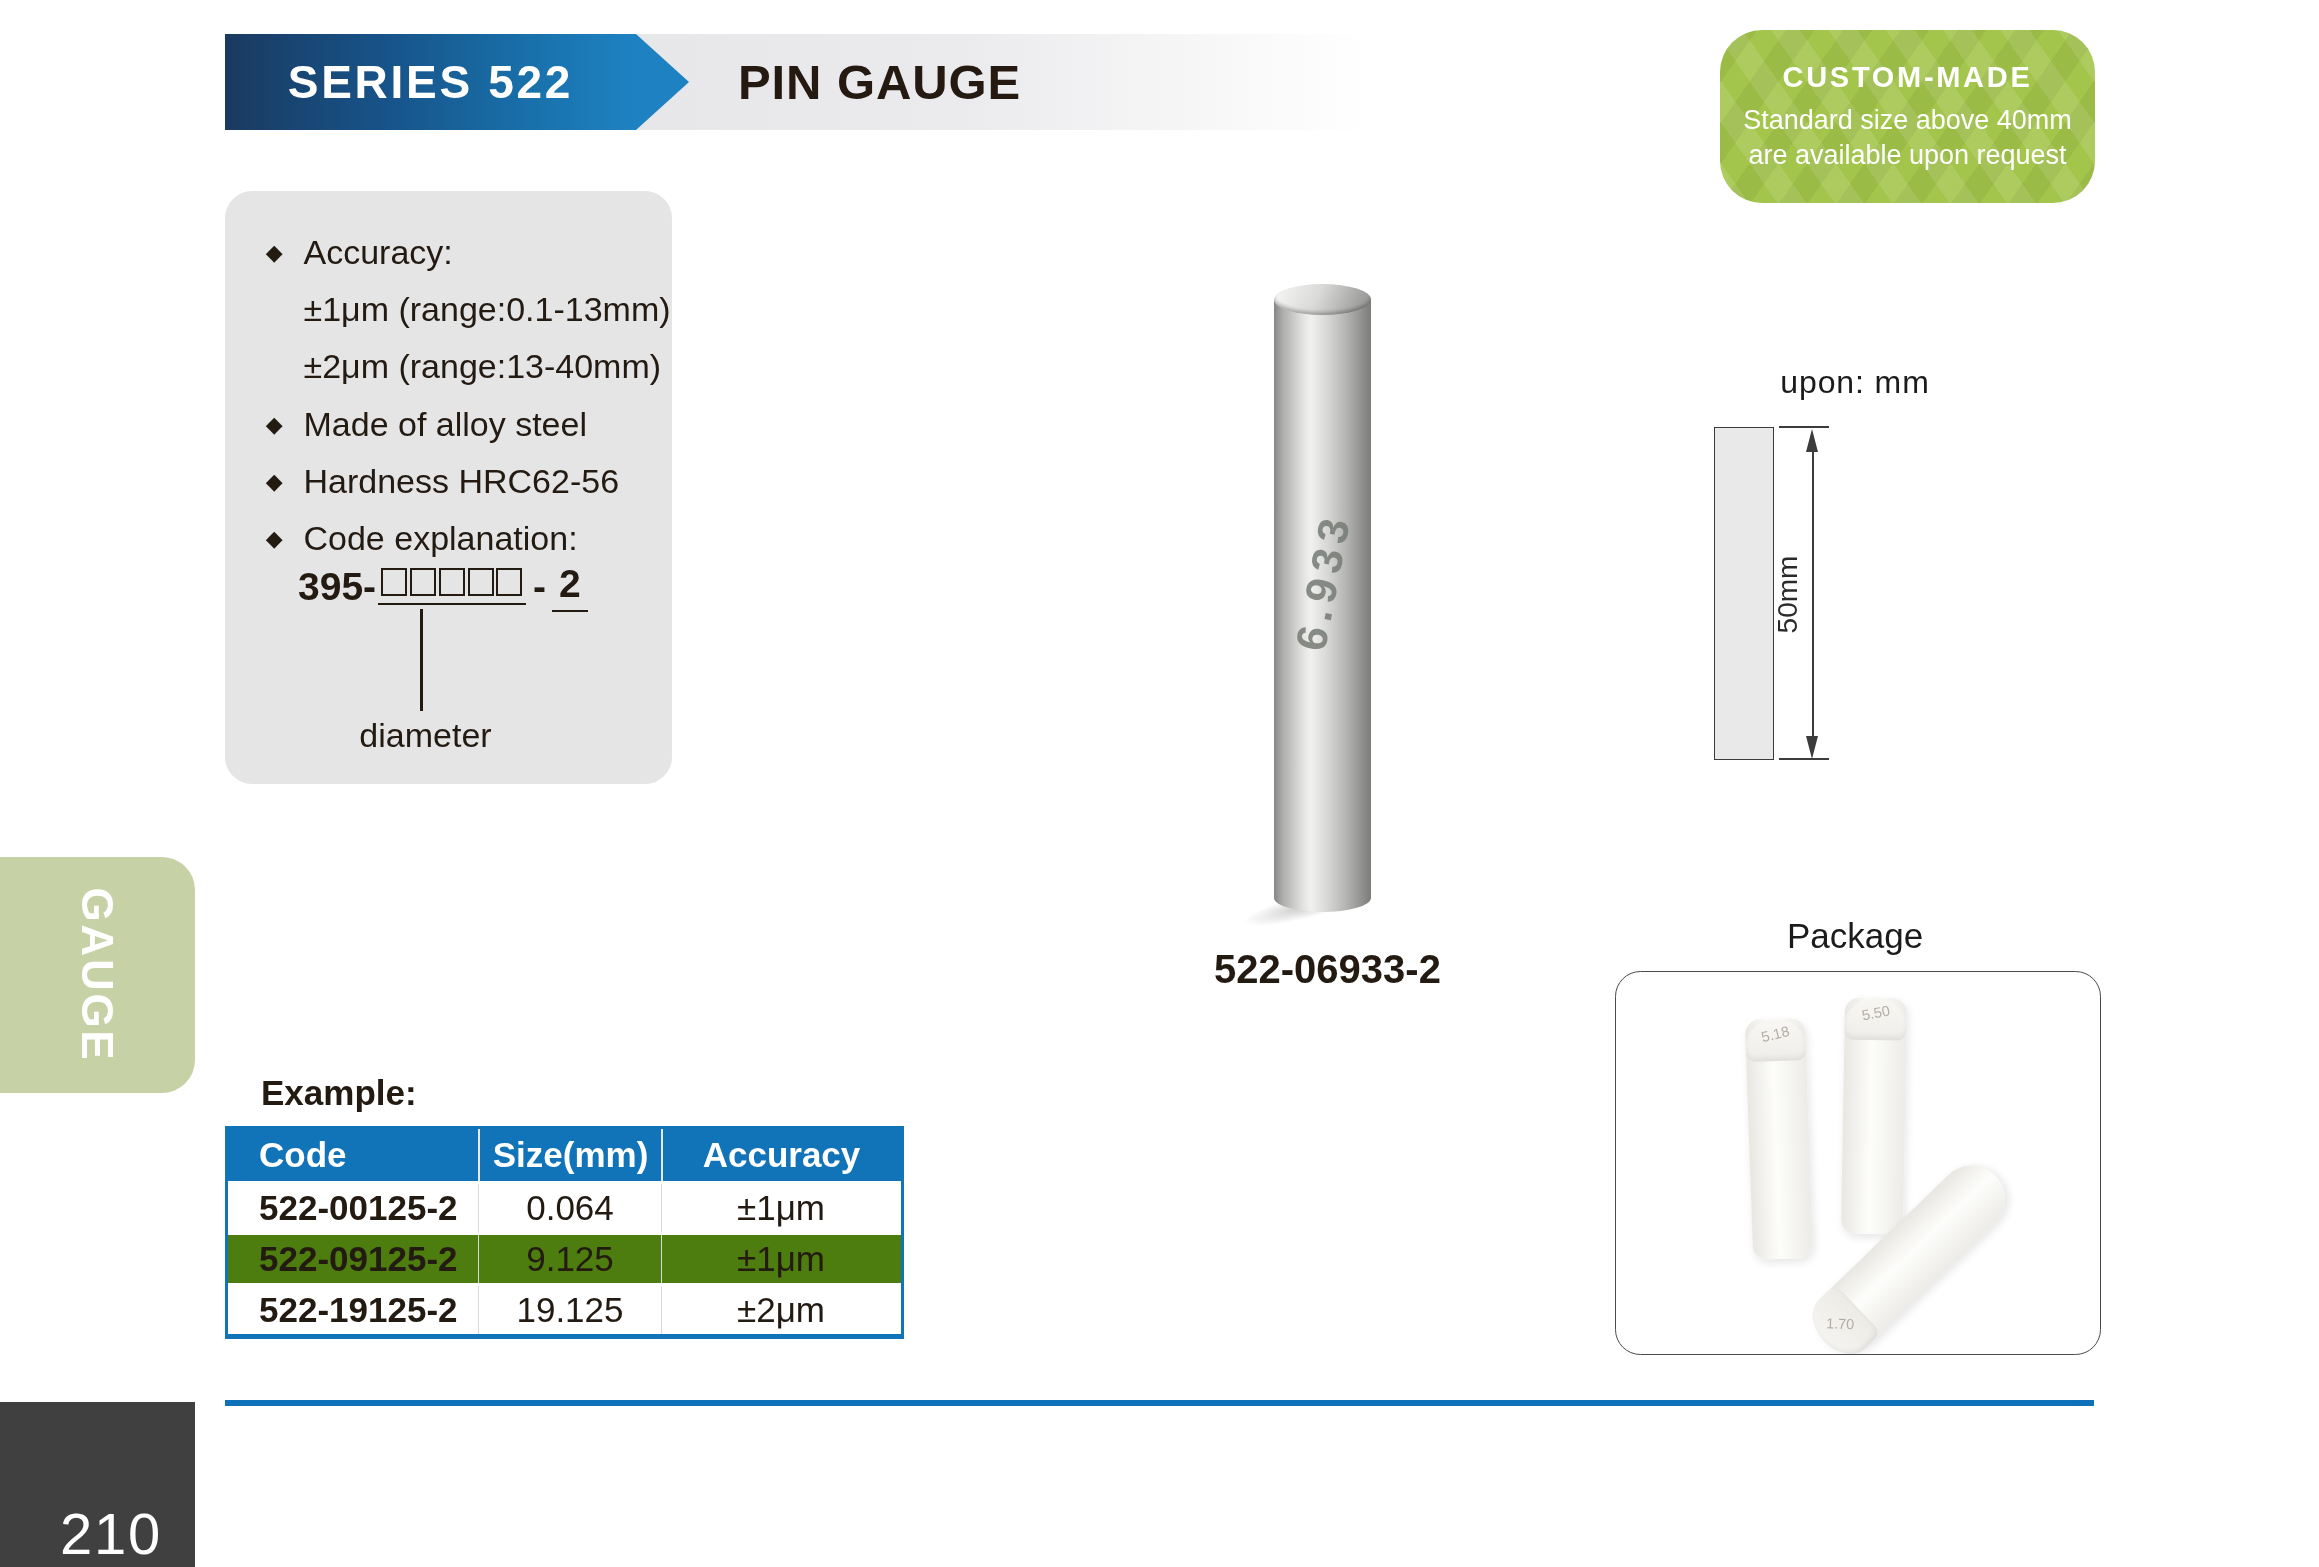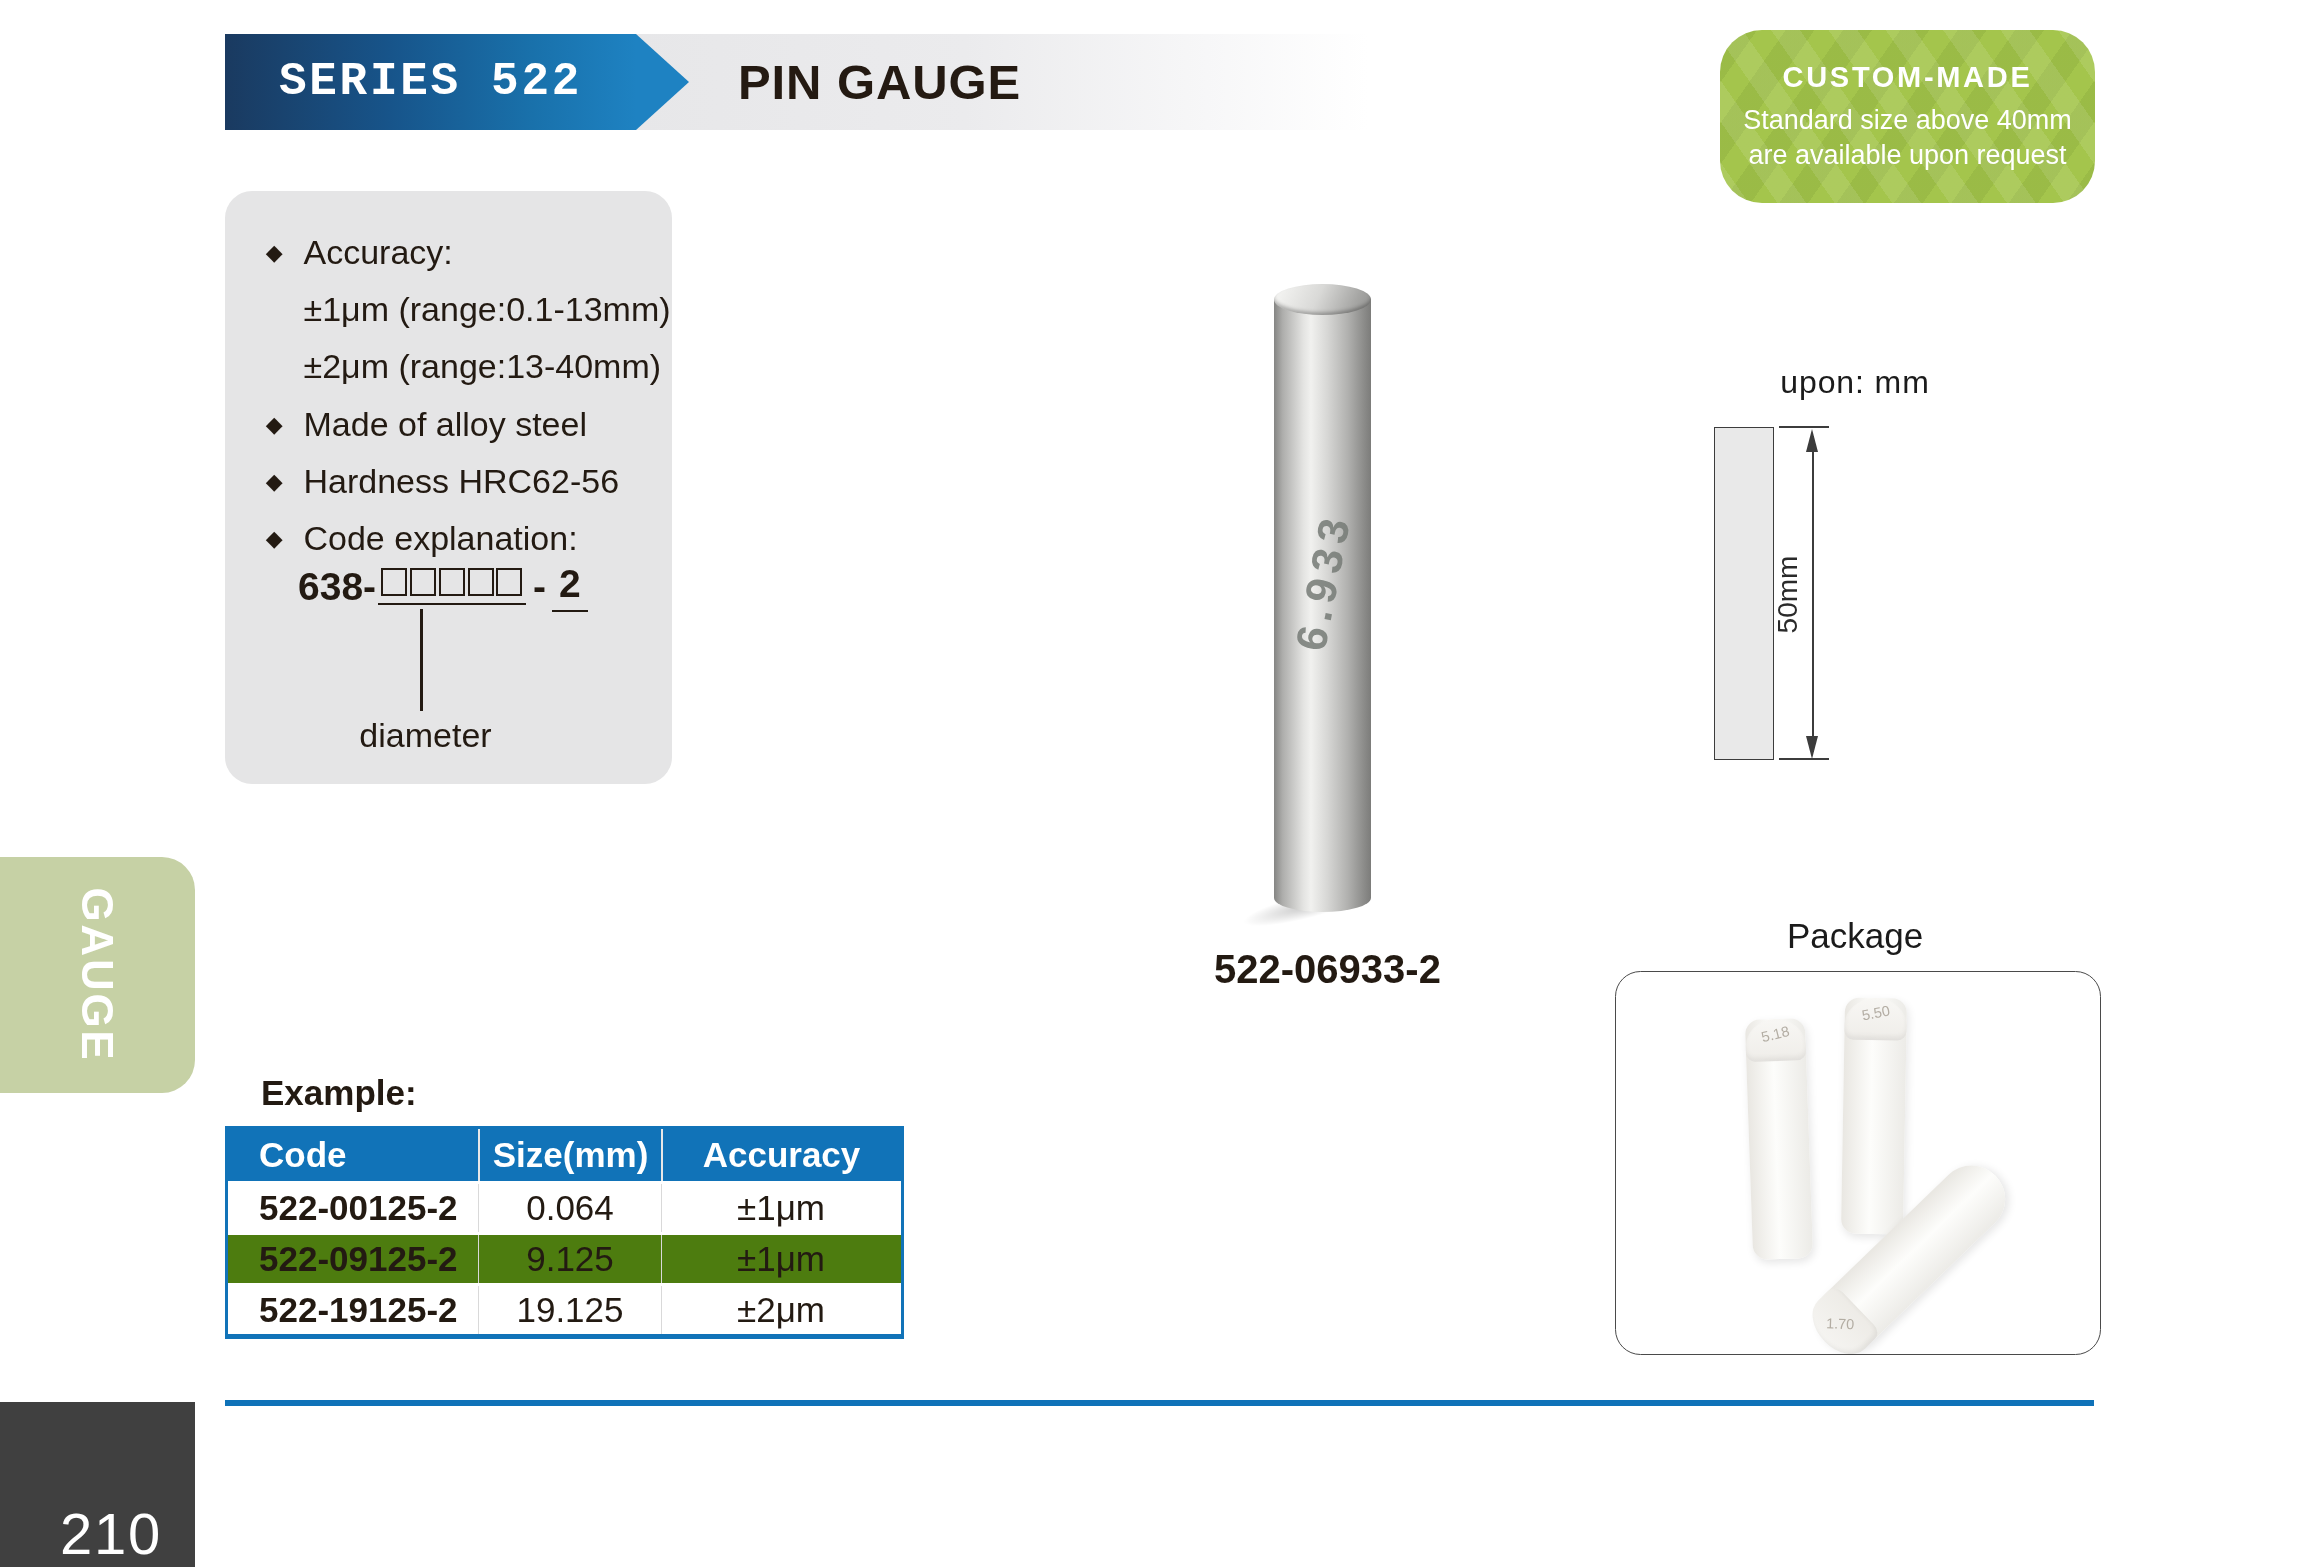--- a/index.html
+++ b/index.html
@@ -7,21 +7,21 @@
         font-family:"Liberation Sans",sans-serif;color:#231a12;}
 
   
   .title-strip{position:absolute;left:636px;top:34px;width:732px;height:96px;
     background:linear-gradient(90deg,#e7e7e9 0%,#ebebed 45%,#f7f7f8 78%,#ffffff 100%);}
   .page-title{position:absolute;left:102px;top:0;height:96px;line-height:96px;
     font-size:49px;font-weight:bold;color:#241a12;letter-spacing:0.9px;white-space:nowrap;}
   .series-banner{position:absolute;left:225px;top:34px;width:411px;height:96px;
     background:linear-gradient(90deg,#1a3a60 0%,#17548a 40%,#1971ab 75%,#1e82c2 100%);
     display:flex;align-items:center;justify-content:center;}
-  .series-label{font-size:46px;font-weight:bold;color:#ffffff;letter-spacing:2.7px;white-space:nowrap;font-family:Liberation Mono, monospace;}
+  .series-label{font-size:46px;font-weight:bold;color:#ffffff;letter-spacing:2.7px;white-space:nowrap;}
   .banner-arrow{position:absolute;left:636px;top:34px;width:0;height:0;
     border-top:48px solid transparent;border-bottom:48px solid transparent;
     border-left:53px solid #1e82c2;}
 
   
   .badge{position:absolute;left:1720px;top:30px;width:375px;height:173px;border-radius:42px;
     background-color:#a4c54c;
     background-image:repeating-linear-gradient(55deg,rgba(255,255,255,0.10) 0 23.6px,rgba(255,255,255,0) 23.6px 47px),
                      repeating-linear-gradient(-55deg,rgba(70,100,20,0.10) 0 23.6px,rgba(0,0,0,0) 23.6px 47px);
     display:flex;flex-direction:column;align-items:center;justify-content:center;color:#ffffff;}
@@ -162,21 +162,21 @@
     <div class="feature-row" style="top:262px">
       <span class="bullet">◆</span>
       <span class="feature-text">Hardness HRC62-56</span>
     </div>
     <div class="feature-row" style="top:319px">
       <span class="bullet">◆</span>
       <span class="feature-text">Code explanation:</span>
     </div>
 
     <div class="code-line">
-      <span class="code-prefix">638-</span>
+      <span class="code-prefix">395-</span>
       <span class="code-boxes">
           <span class="code-box"></span>
           <span class="code-box"></span>
           <span class="code-box"></span>
           <span class="code-box"></span>
           <span class="code-box"></span>
         </span>
       <span class="code-dash">-</span>
       <span class="code-suffix">2</span>
     </div>

